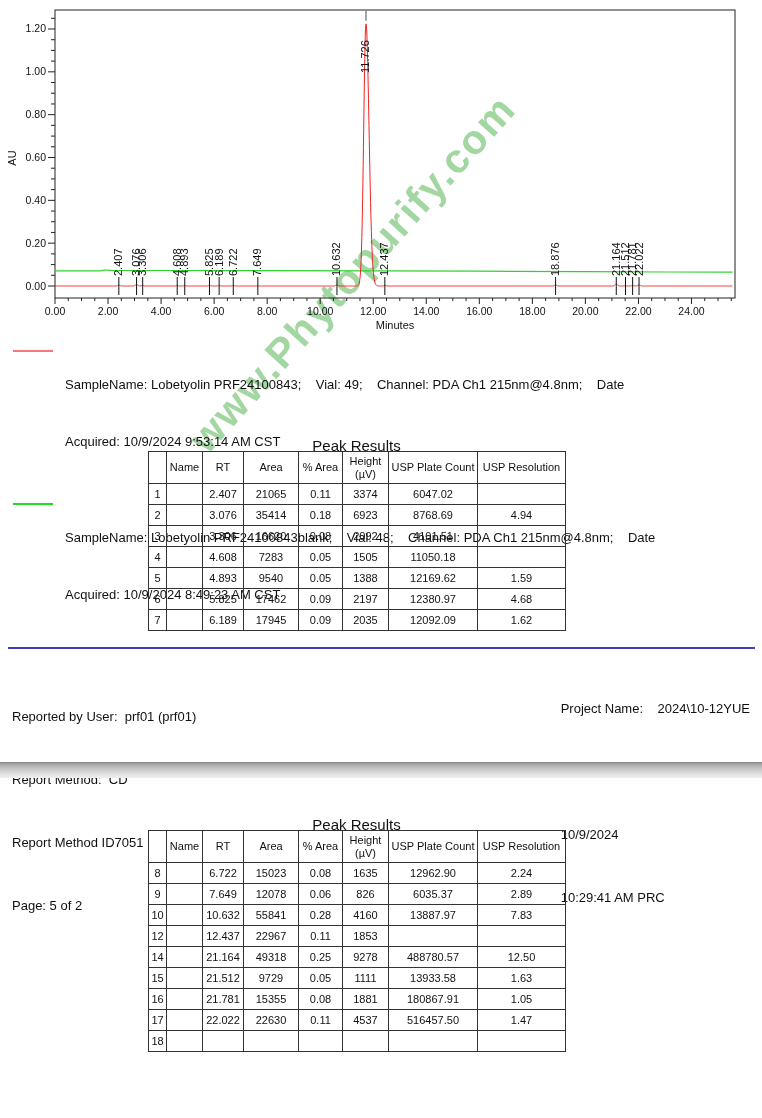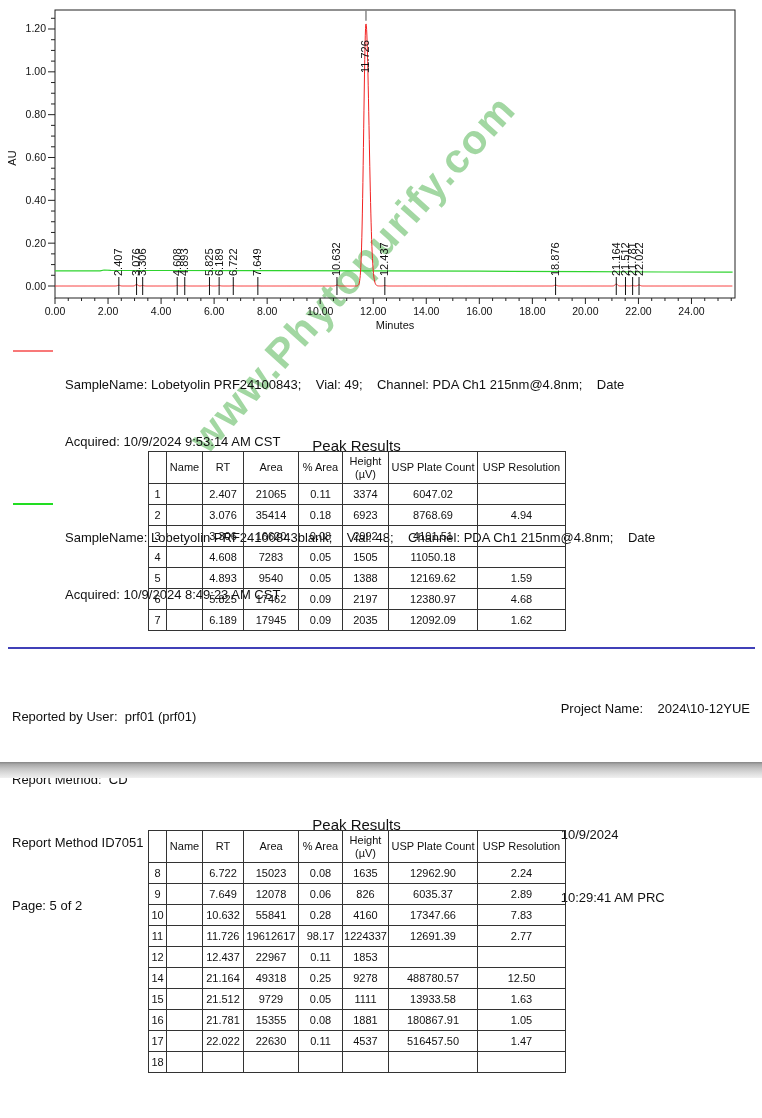--- a/index.html
+++ b/index.html
@@ -365,32 +365,22 @@
           <td>6035.37</td>
           <td>2.89</td>
         </tr>
         <tr>
           <td>10</td>
           <td></td>
           <td>10.632</td>
           <td>55841</td>
           <td>0.28</td>
           <td>4160</td>
-          <td>17347.66</td>
+          <td>13887.97</td>
           <td>7.83</td>
-        </tr>
-        <tr>
-          <td>11</td>
-          <td></td>
-          <td>11.726</td>
-          <td>19612617</td>
-          <td>98.17</td>
-          <td>1224337</td>
-          <td>12691.39</td>
-          <td>2.77</td>
         </tr>
         <tr>
           <td>12</td>
           <td></td>
           <td>12.437</td>
           <td>22967</td>
           <td>0.11</td>
           <td>1853</td>
           <td></td>
           <td></td>

